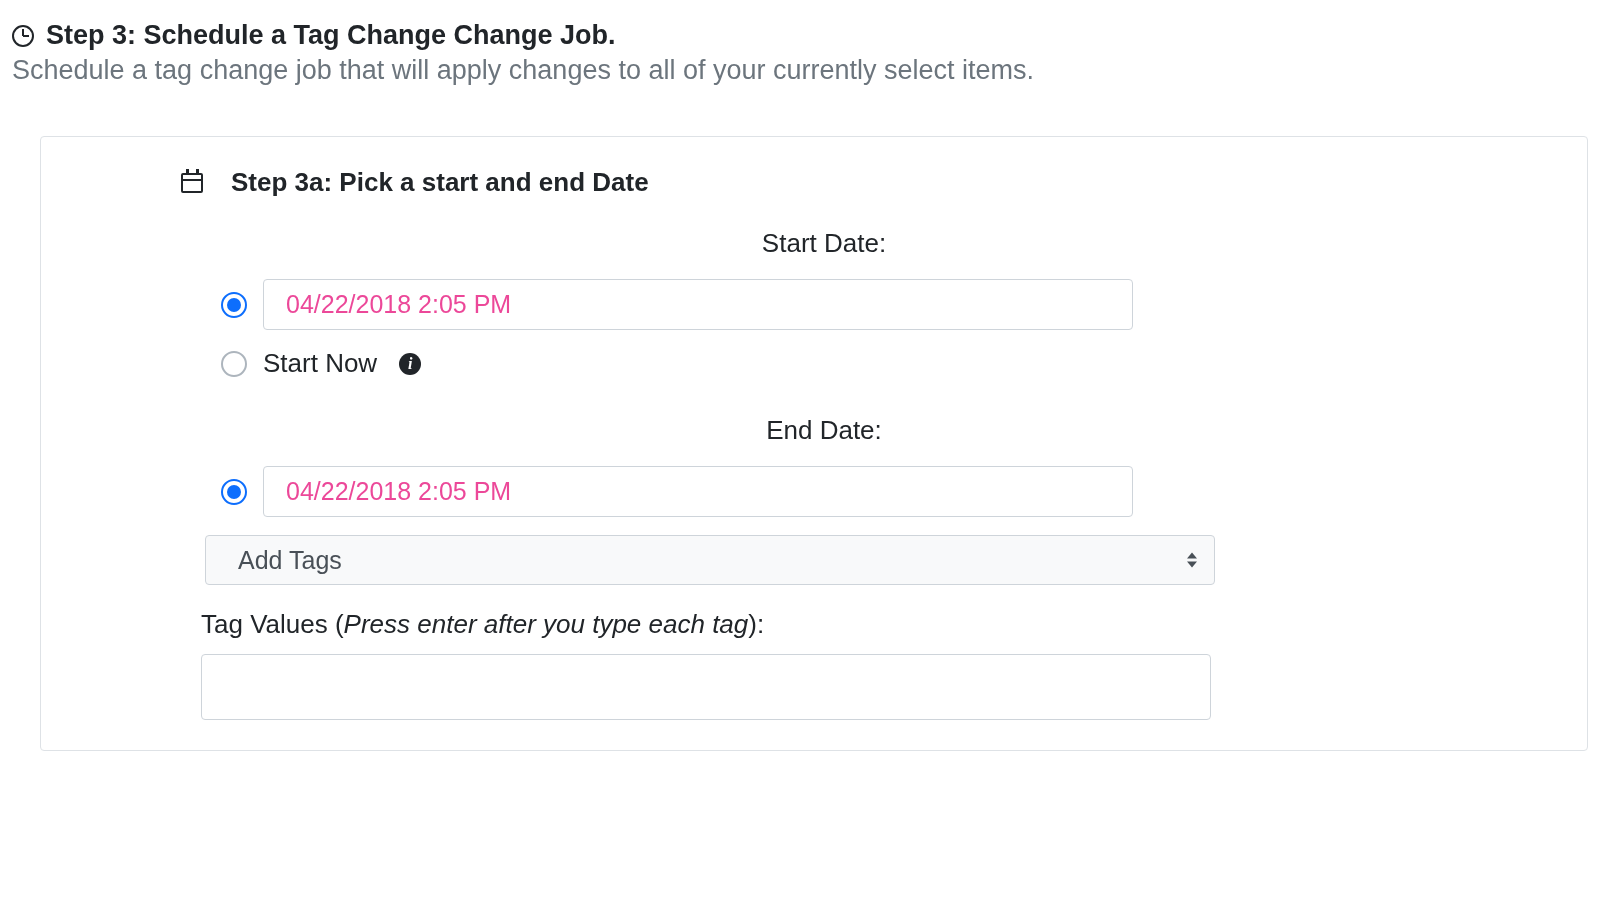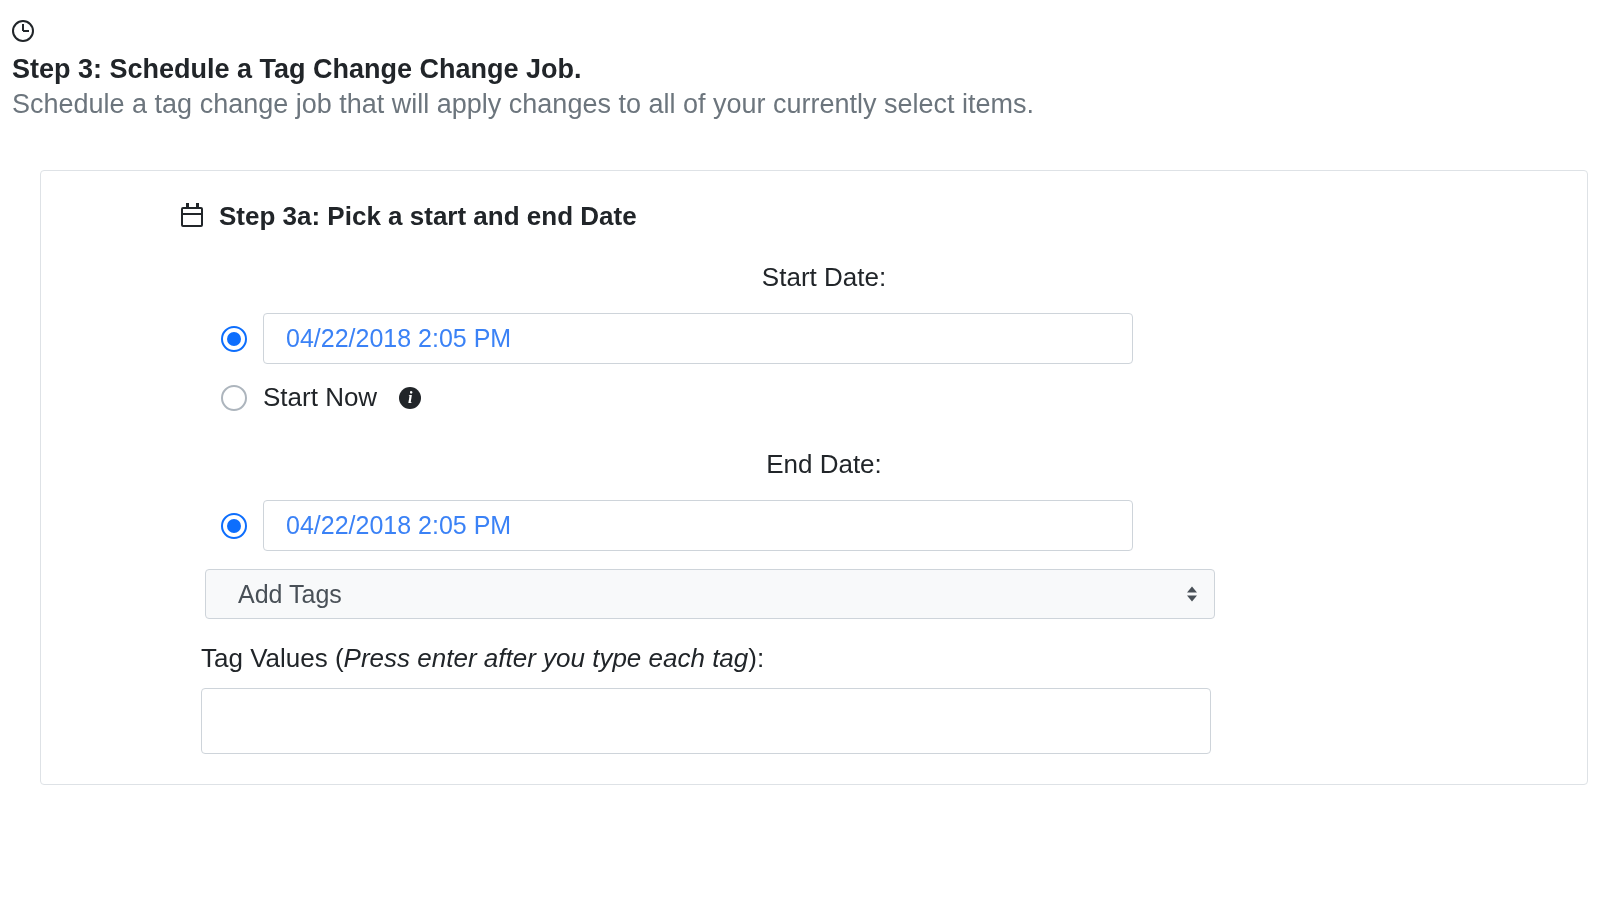--- a/index.html
+++ b/index.html
@@ -8,23 +8,23 @@
       padding: 0;
     }
     body {
       font-family: -apple-system, BlinkMacSystemFont, "Segoe UI", Helvetica, Arial, sans-serif;
       color: #212529;
       padding: 20px 12px;
       font-size: 24px;
     }
     .header-row {
       display: flex;
+      align-items: center;
       gap: 12px;
       margin-bottom: 4px;
-      flex-direction: column;
     }
     .clock-icon {
       width: 22px;
       height: 22px;
       border: 2.5px solid #212529;
       border-radius: 50%;
       position: relative;
       flex-shrink: 0;
     }
     .clock-icon::before {
@@ -58,21 +58,21 @@
     }
     .card {
       border: 1px solid #dee2e6;
       border-radius: 4px;
       padding: 30px 140px 30px 140px;
       margin-left: 28px;
     }
     .sub-header {
       display: flex;
       align-items: center;
-      gap: 16px;
+      gap: 28px;
       margin-bottom: 30px;
     }
     .calendar-icon {
       width: 22px;
       height: 20px;
       border: 2px solid #212529;
       border-radius: 2px;
       position: relative;
       flex-shrink: 0;
     }
@@ -153,21 +153,21 @@
       top: 50%;
       transform: translate(-50%, -50%);
     }
     .text-input {
       flex: 1;
       font-size: 25px;
       padding: 10px 22px;
       border: 1px solid #ced4da;
       border-radius: 4px;
       background: #fff;
-      color: #3b82f6;
+      color: #ec4899;
       max-width: 870px;
     }
     .radio-label {
       font-size: 26px;
     }
     .info-icon {
       width: 22px;
       height: 22px;
       background: #212529;
       border-radius: 50%;

